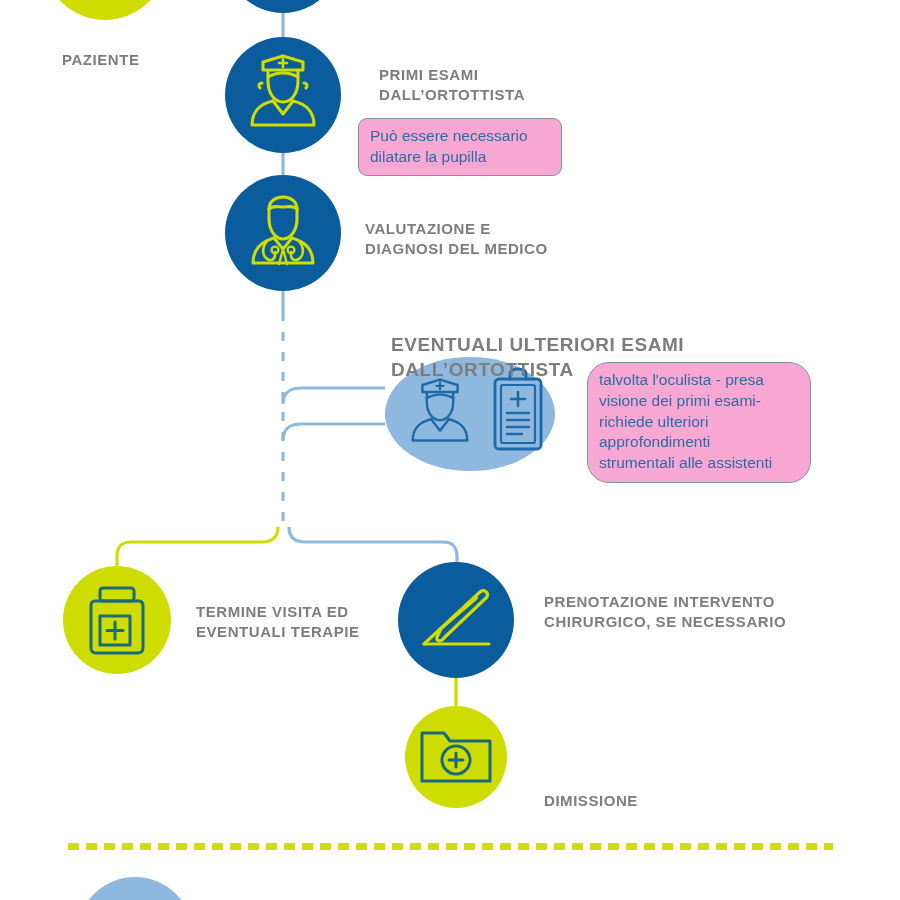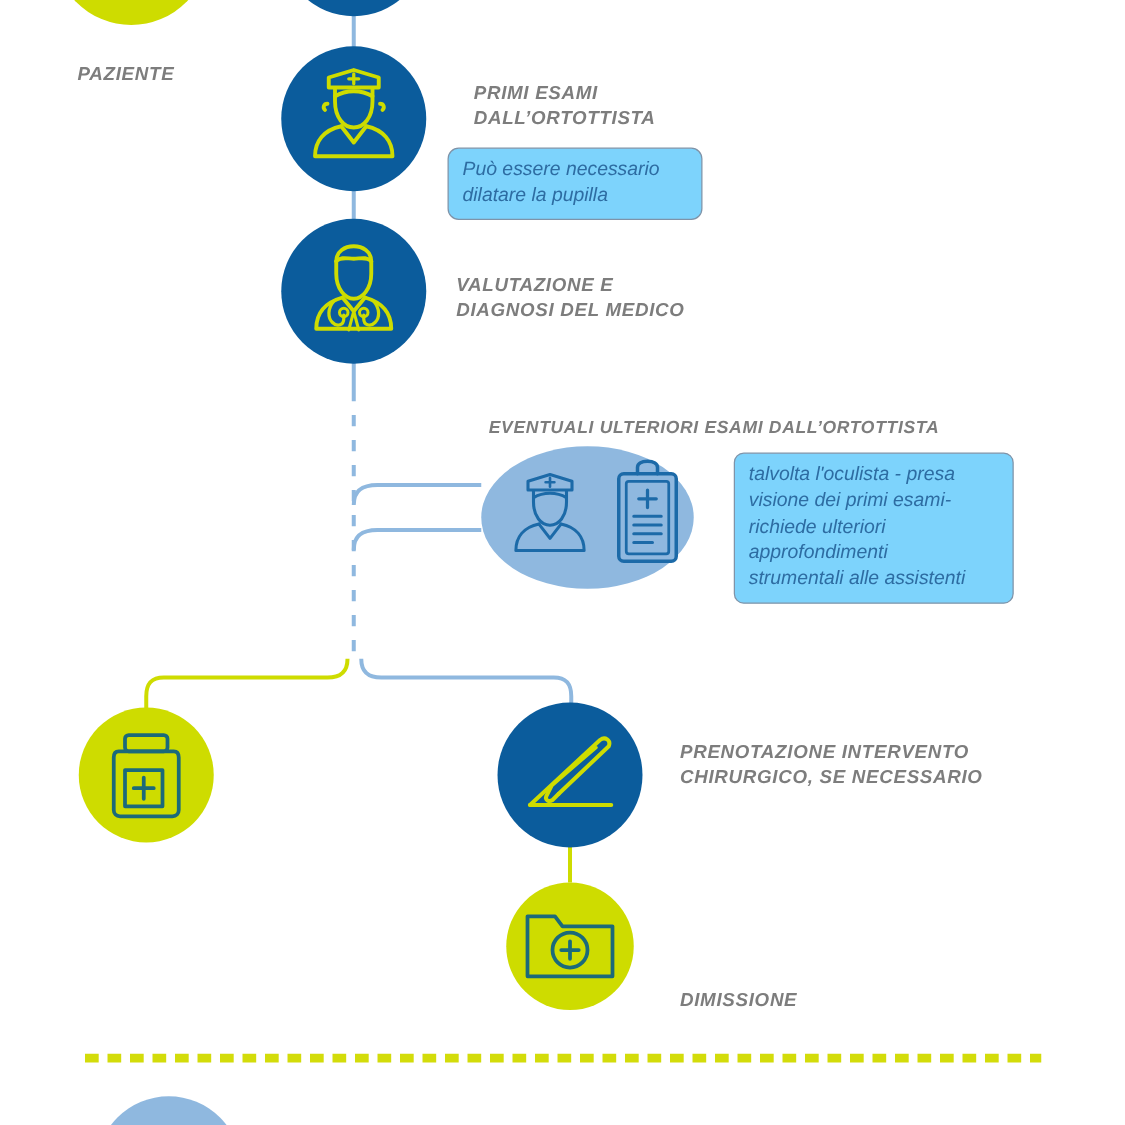--- a/index.html
+++ b/index.html
@@ -1,51 +1,51 @@
 <!DOCTYPE html>
 <html><head>
 <meta charset="utf-8">
 <style>
   html,body{margin:0;padding:0;background:#ffffff;}
   body{
     width:900px;height:900px;overflow:hidden;position:relative;
     font-family:"Liberation Sans", sans-serif;
   }
-  #stage{position:absolute;left:0;top:0;width:824px;height:900px;font-style:italic;}
+  #stage{position:absolute;left:0;top:0;width:824px;height:900px;}
 
   
   #canvas{position:absolute;left:0;top:0;width:900px;height:900px;}
 
   
   .label{
     position:absolute;
     color:#7d7d7d;
     font-weight:bold;
     font-size:15px;
     letter-spacing:.55px;
     line-height:1.32;
     text-transform:uppercase;
     white-space:pre-line;
   }
-  .label.small{font-size:14px;}
+  .label.small{font-size:19px;}
 
   
   .callout{
     position:absolute;
     border:1.3px solid #7f93a8;
     border-radius:9px;
-    background:#7dd3fc;
+    background:#f9a8d4;
     color:#2d6ca2;
     font-size:15.5px;
     line-height:1.33;
     padding:7px 11px 8px 11px;
     white-space:pre-line;
     box-sizing:border-box;
   }
-  .callout.wide{border-radius:8px;font-size:15.5px;line-height:1.34;}
+  .callout.wide{border-radius:22px;font-size:15.5px;line-height:1.34;}
 
   
   .divider{
     position:absolute;
     left:68px;top:843px;width:765px;height:7px;
     background-image:linear-gradient(to right,#d3dc0a 0 11px, rgba(0,0,0,0) 11px 18px);
     background-size:18px 7px;
     background-repeat:repeat-x;
   }
 </style>
@@ -169,20 +169,22 @@
 DIAGNOSI DEL MEDICO</div>
 
   <div class="label small" style="left:391px;top:332px;">EVENTUALI ULTERIORI ESAMI DALL’ORTOTTISTA</div>
 
   <div class="callout wide" style="left:587px;top:362px;width:224px;">talvolta l'oculista - presa
 visione dei primi esami-
 richiede ulteriori
 approfondimenti
 strumentali alle assistenti</div>
 
+  <div class="label" style="left:196px;top:602px;">TERMINE VISITA ED
+EVENTUALI TERAPIE</div>
 
   <div class="label" style="left:544px;top:592px;">PRENOTAZIONE INTERVENTO
 CHIRURGICO, SE NECESSARIO</div>
 
   <div class="label" style="left:544px;top:791px;">DIMISSIONE</div>
 
   <div class="divider"></div>
 
 </div>
 

